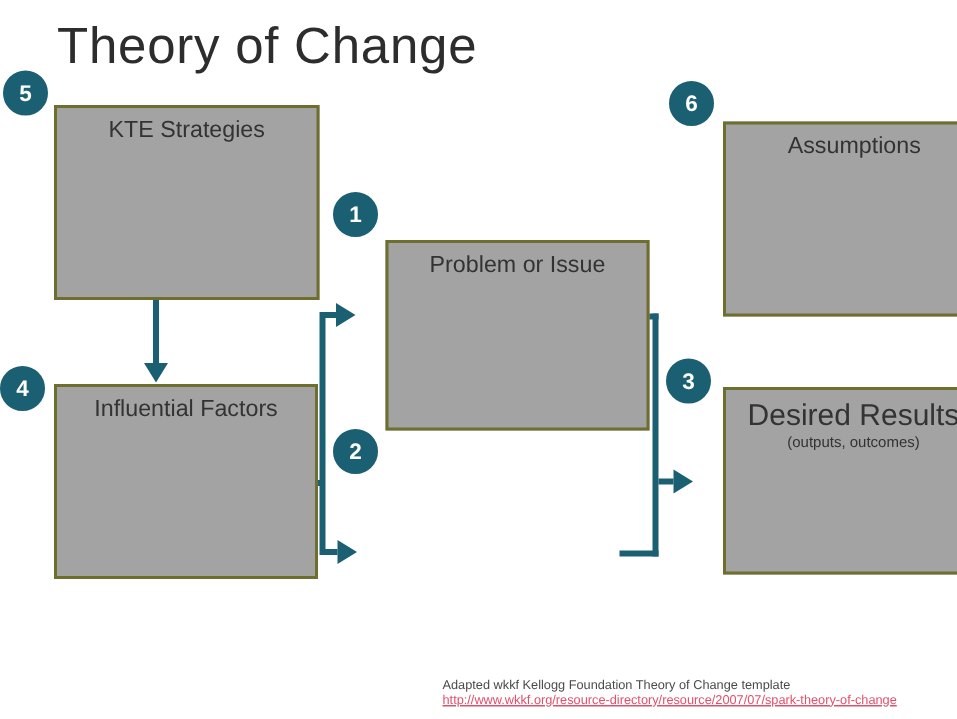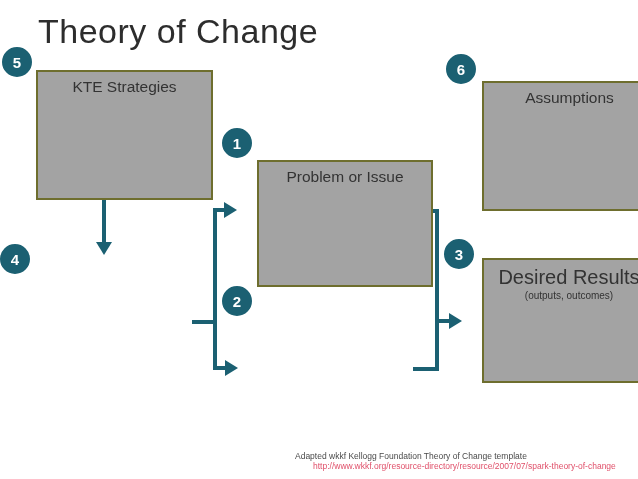--- a/index.html
+++ b/index.html
@@ -75,21 +75,21 @@
     border-right:8px solid transparent;
     border-top:13px solid var(--accent-teal);
     z-index:0;
   }
   .footer{
     position:absolute;left:295px;top:452px;
     font-size:8.5px;line-height:9.5px;
     white-space:nowrap;
   }
   .footer .credit{color:var(--credit-color);}
-  .footer .url{color:var(--url-red);display:block;margin-left:18px;}
+  .footer .url{color:var(--url-red);text-decoration:underline;display:block;}
 </style>
 </head>
 <body>
 
 <div class="slide">
 
   <div class="title">Theory of Change</div>
 
   <div class="box" style="left:16px;top:70px;width:177px;height:130px">
     <div class="box-label">KTE Strategies</div>
@@ -99,20 +99,23 @@
   <div class="box" style="left:462px;top:81px;width:175px;height:130px">
     <div class="box-label">Assumptions</div>
   </div>
   <div class="badge" style="left:444px;top:52px">6</div>
 
   <div class="box" style="left:237px;top:160px;width:176px;height:127px">
     <div class="box-label">Problem or Issue</div>
   </div>
   <div class="badge" style="left:220px;top:126px">1</div>
 
+  <div class="box" style="left:16px;top:256px;width:176px;height:130px">
+    <div class="box-label">Influential Factors</div>
+  </div>
   <div class="badge" style="left:-2px;top:242px">4</div>
 
   <div class="badge" style="left:220px;top:284px">2</div>
 
   <div class="box" style="left:462px;top:258px;width:174px;height:125px">
     <div class="box-label" style="font-size:20px">Desired Results</div>
     <div class="box-sublabel">(outputs, outcomes)</div>
   </div>
   <div class="badge" style="left:442px;top:237px">3</div>
 

